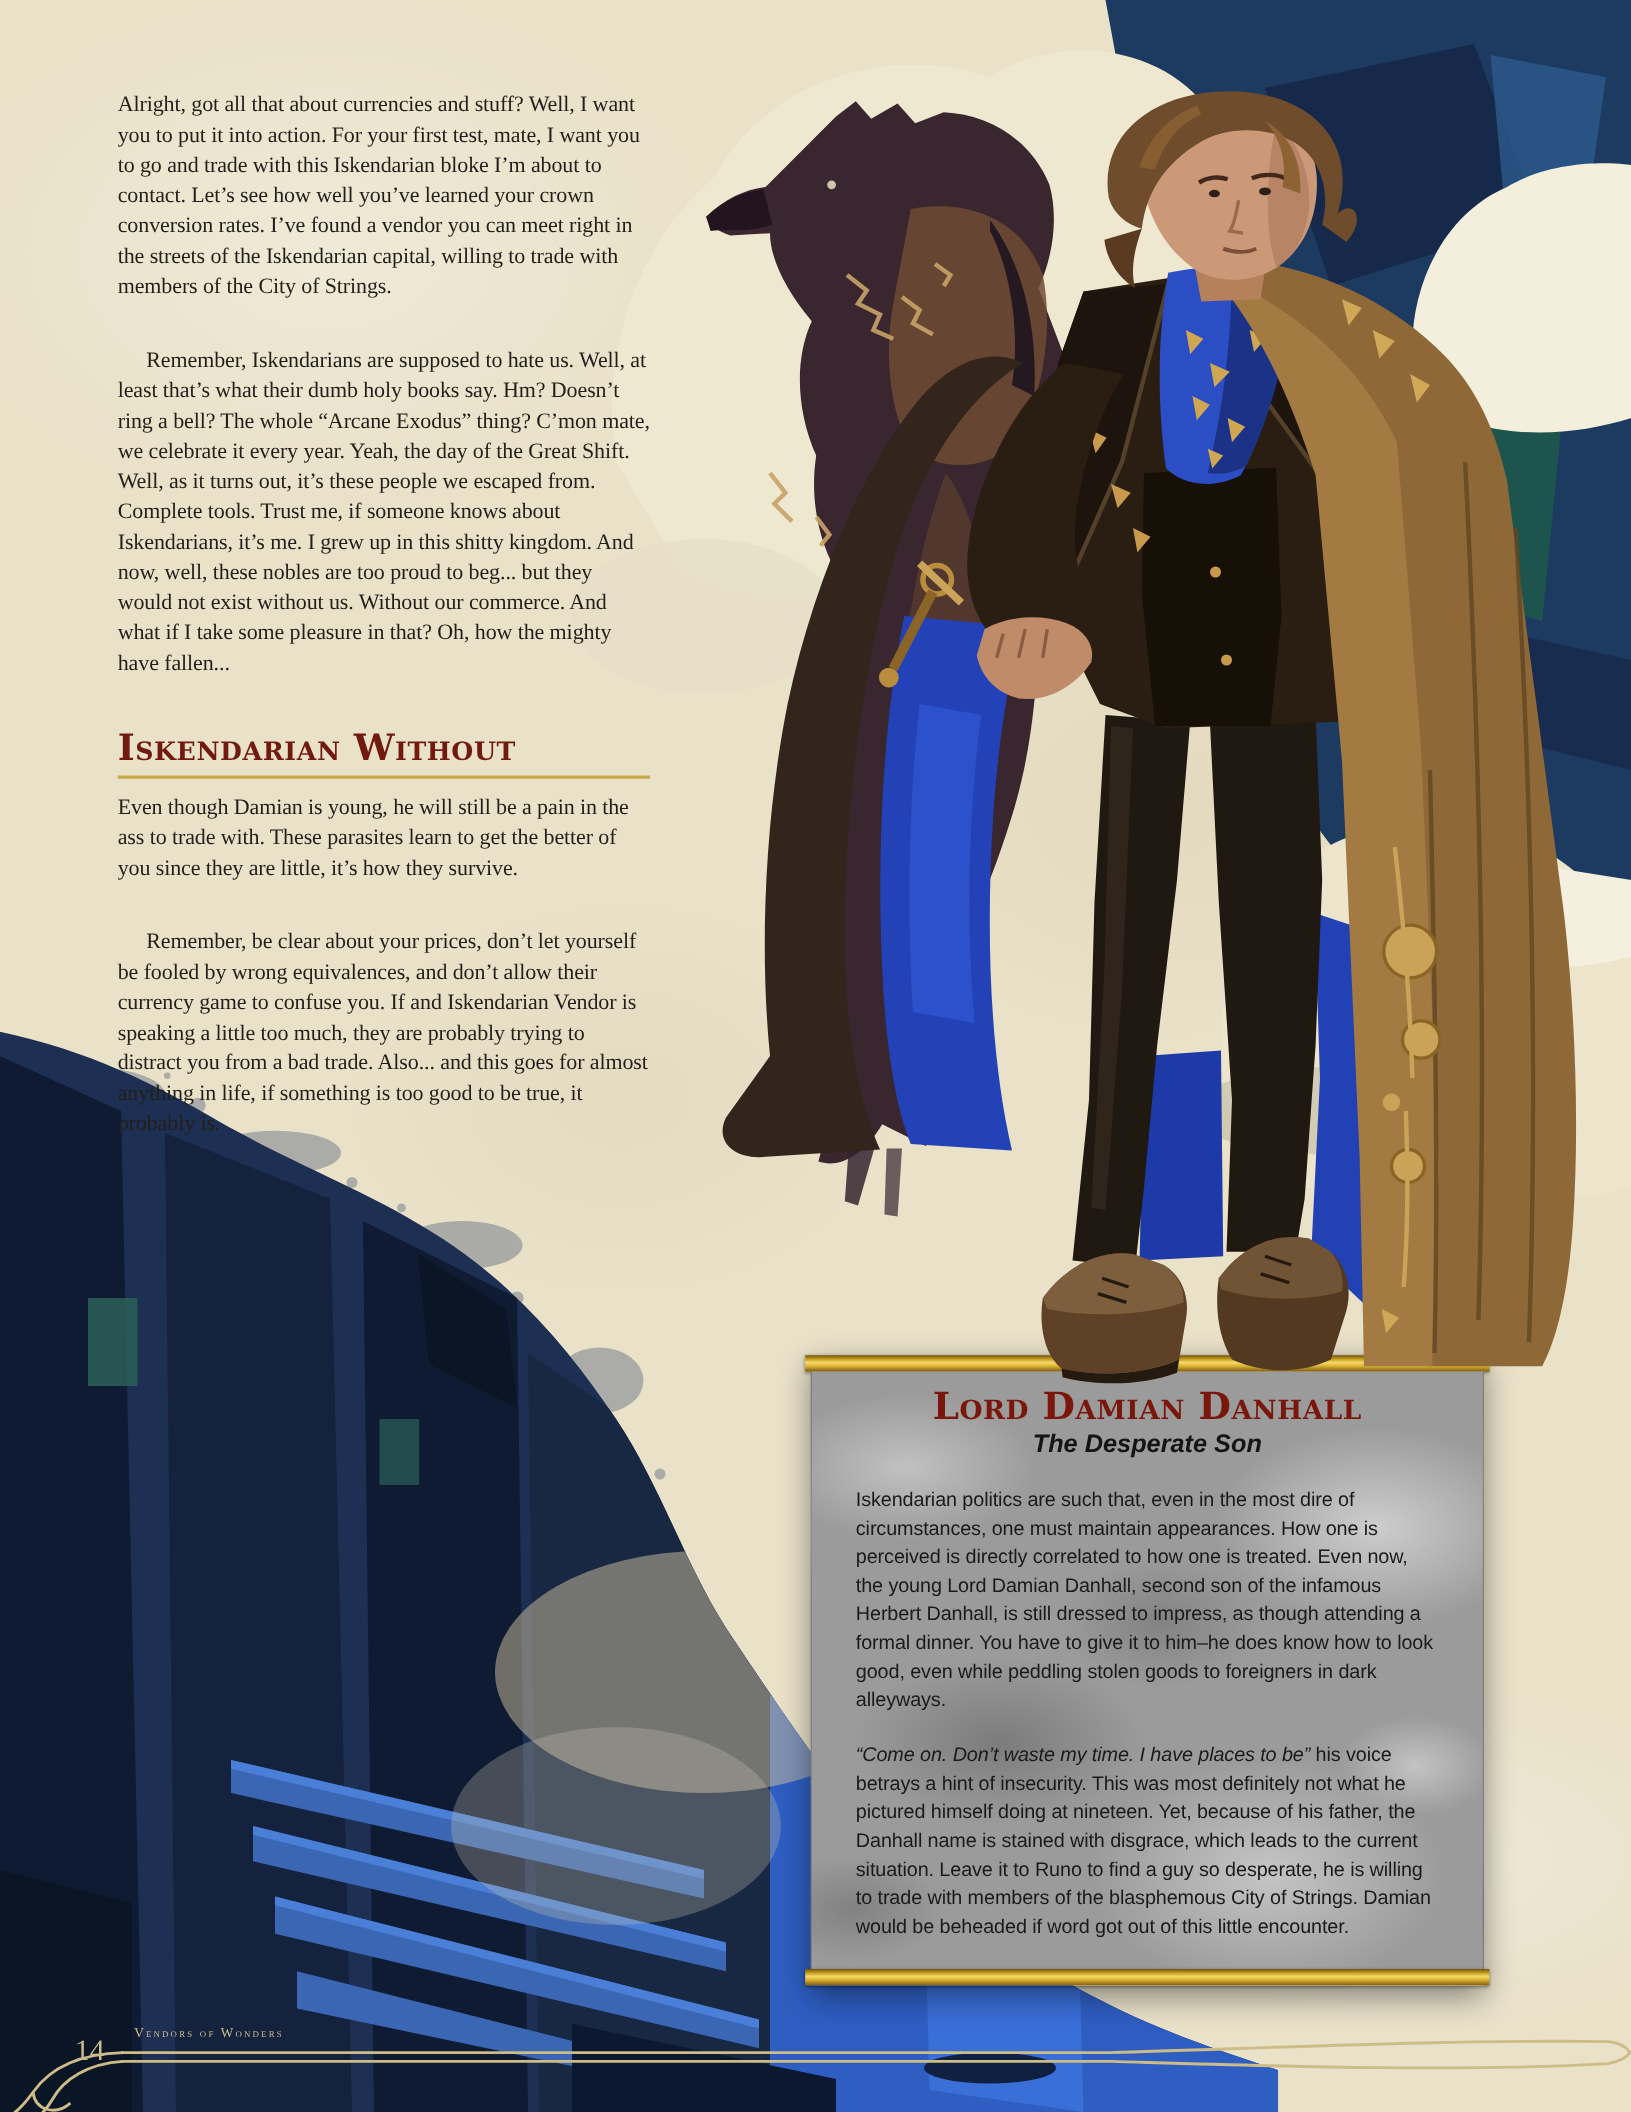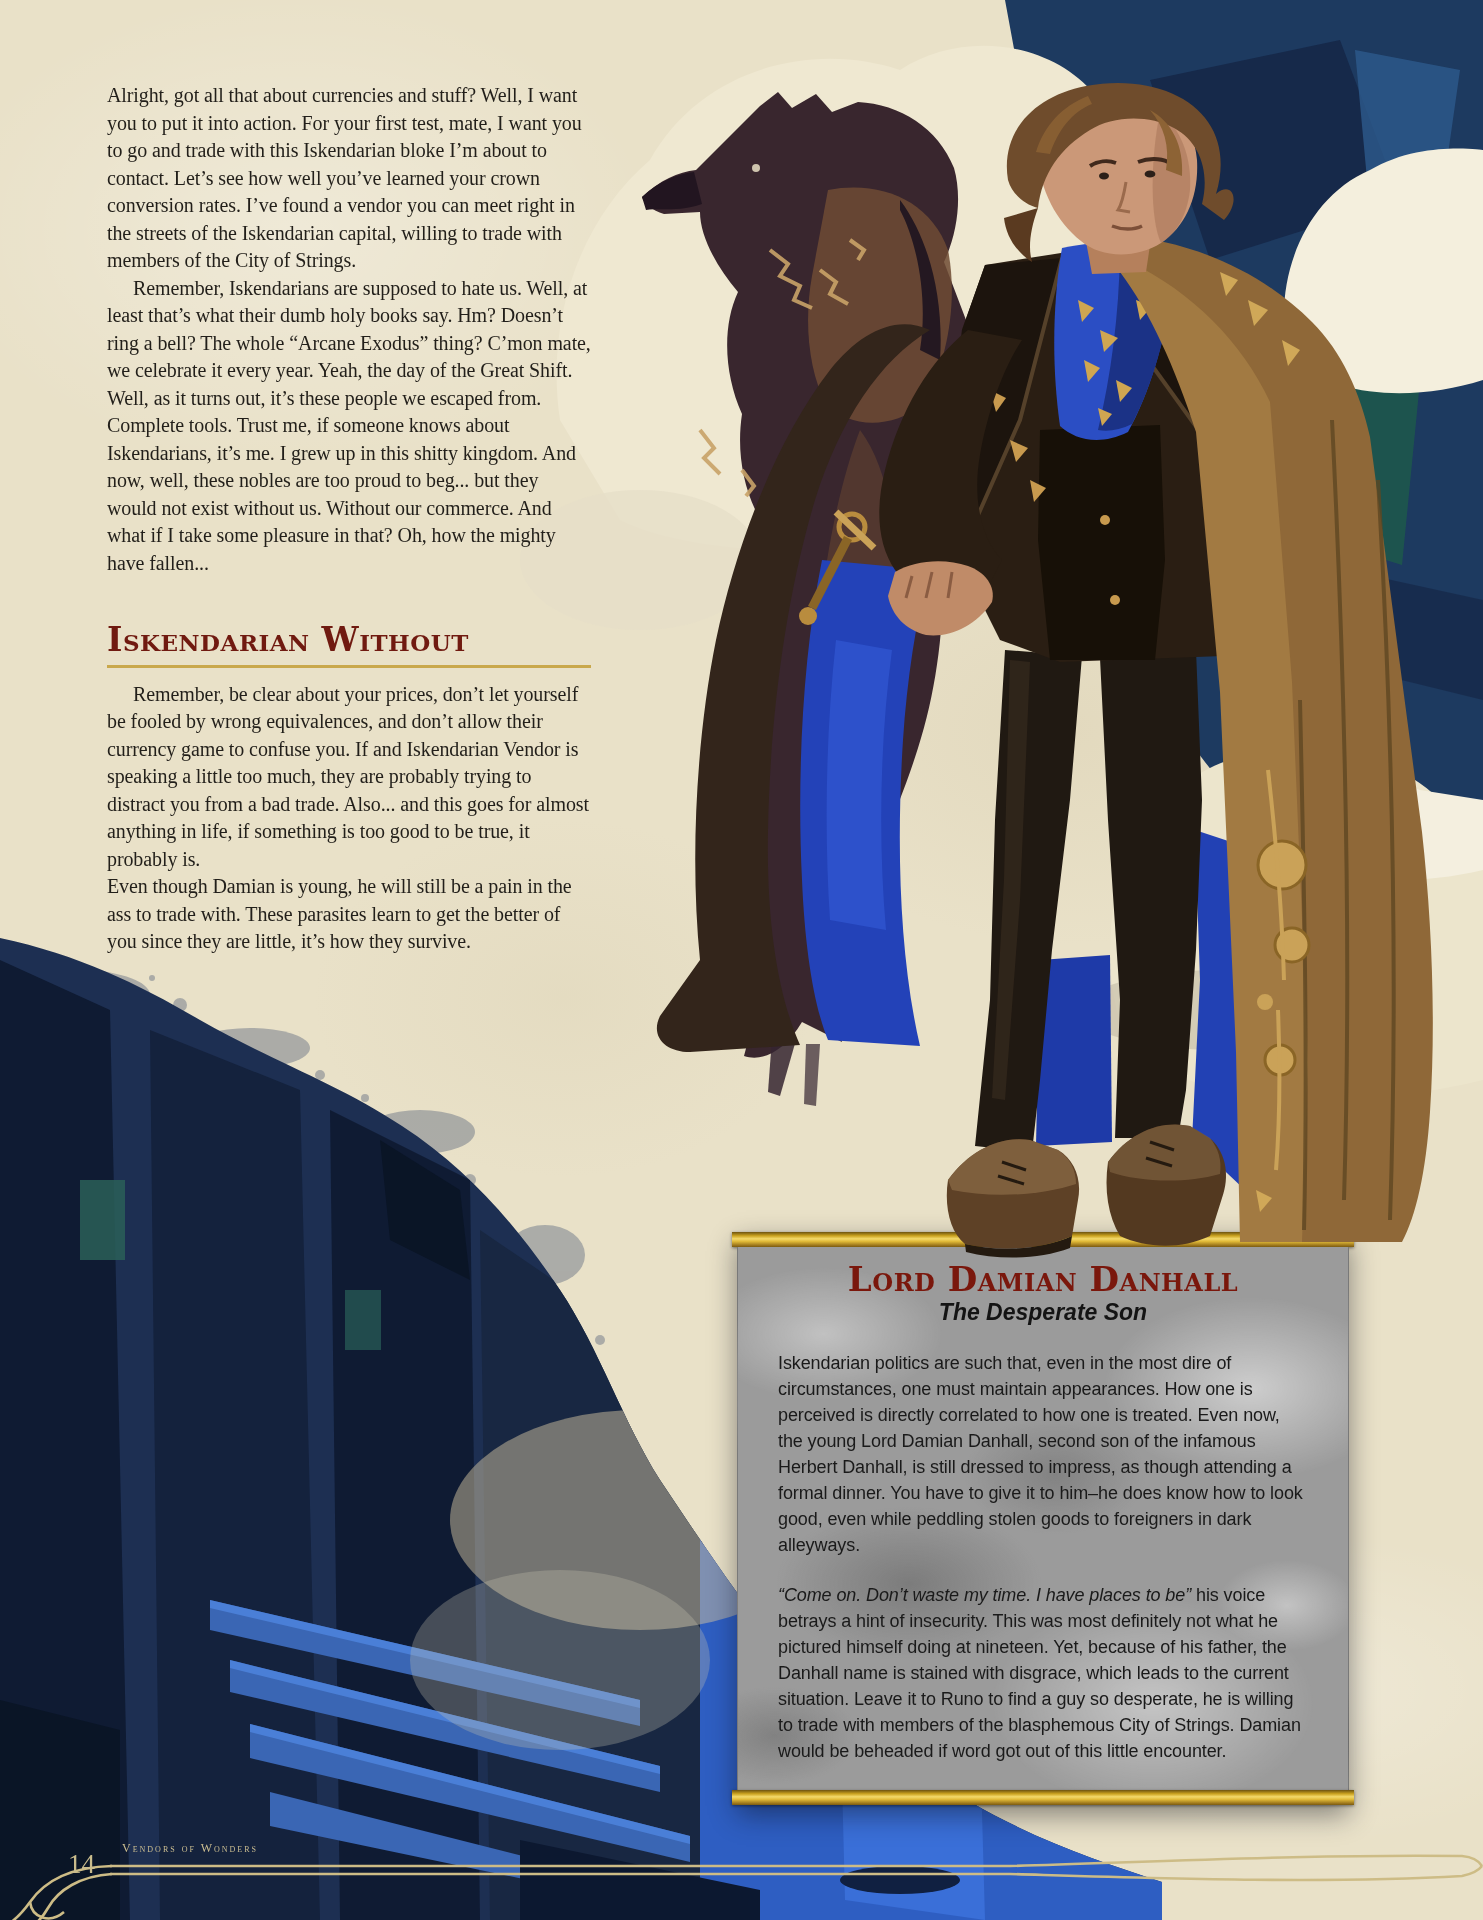--- a/index.html
+++ b/index.html
@@ -39,21 +39,21 @@
     letter-spacing:.5px;
     color:#701a10;
   }
   .gold-rule{height:3px;background:#c9a84c;margin:7px 0 13px 0;}
   .body-p{
     margin:0;
     font-size:20px;line-height:27.5px;
     letter-spacing:-.1px;
     color:#221f1a;
   }
-  .indent{text-indent:26px;}
+  .indent{text-indent:26px;margin-top:40px;}
 
   
   .statblock{
     position:absolute;left:737px;top:1232px;width:612px;z-index:3;
     box-shadow:0 10px 26px rgba(10,14,24,.45);
   }
   .gold-bar{
     height:15px;margin:0 -5px;
     background:linear-gradient(180deg,#6d5310 0%,#caa21f 25%,#f3d96b 45%,#e3bc3a 62%,#99731a 90%,#7a5c12 100%);
     box-shadow:0 1px 3px rgba(0,0,0,.45);
@@ -366,22 +366,22 @@
       </g>
     </g>
   </svg>
 
   <div class="column">
     <p class="body-p">Alright, got all that about currencies and stuff? Well, I want you to put it into action. For your first test, mate, I want you to go and trade with this Iskendarian bloke I’m about to contact. Let’s see how well you’ve learned your crown conversion rates. I’ve found a vendor you can meet right in the streets of the Iskendarian capital, willing to trade with members of the City of Strings.</p>
     <p class="body-p indent">Remember, Iskendarians are supposed to hate us. Well, at least that’s what their dumb holy books say. Hm? Doesn’t ring a bell? The whole “Arcane Exodus” thing? C’mon mate, we celebrate it every year. Yeah, the day of the Great Shift. Well, as it turns out, it’s these people we escaped from. Complete tools. Trust me, if someone knows about Iskendarians, it’s me. I grew up in this shitty kingdom. And now, well, these nobles are too proud to beg... but they would not exist without us. Without our commerce. And what if I take some pleasure in that? Oh, how the mighty have fallen...</p>
 
     <h2 class="h-sub">Iskendarian Without</h2>
     <div class="gold-rule"></div>
+    <p class="body-p">Even though Damian is young, he will still be a pain in the ass to trade with. These parasites learn to get the better of you since they are little, it’s how they survive.</p>
     <p class="body-p indent">Remember, be clear about your prices, don’t let yourself be fooled by wrong equivalences, and don’t allow their currency game to confuse you. If and Iskendarian Vendor is speaking a little too much, they are probably trying to distract you from a bad trade. Also... and this goes for almost anything in life, if something is too good to be true, it probably is.</p>
-    <p class="body-p">Even though Damian is young, he will still be a pain in the ass to trade with. These parasites learn to get the better of you since they are little, it’s how they survive.</p>
   </div>
 
   <svg class="layer z6" width="1483" height="1920" viewBox="0 0 1483 1920" style="pointer-events:none">
     <g stroke="#cdbc86" stroke-width="2.6" fill="none">
       <path d="M110,1866 H1010 C1150,1862 1320,1854 1462,1856 C1472,1857 1479,1861 1482,1866"></path>
       <path d="M110,1874 H1010 C1150,1878 1320,1884 1462,1876 C1472,1874 1479,1870 1482,1866"></path>
       <path d="M112,1866 C70,1867 44,1882 30,1902 C20,1916 10,1926 -4,1930"></path>
       <path d="M112,1874 C80,1876 58,1890 48,1908 C40,1922 28,1932 12,1936"></path>
       <path d="M30,1902 C32,1918 50,1924 64,1912"></path>
     </g>

